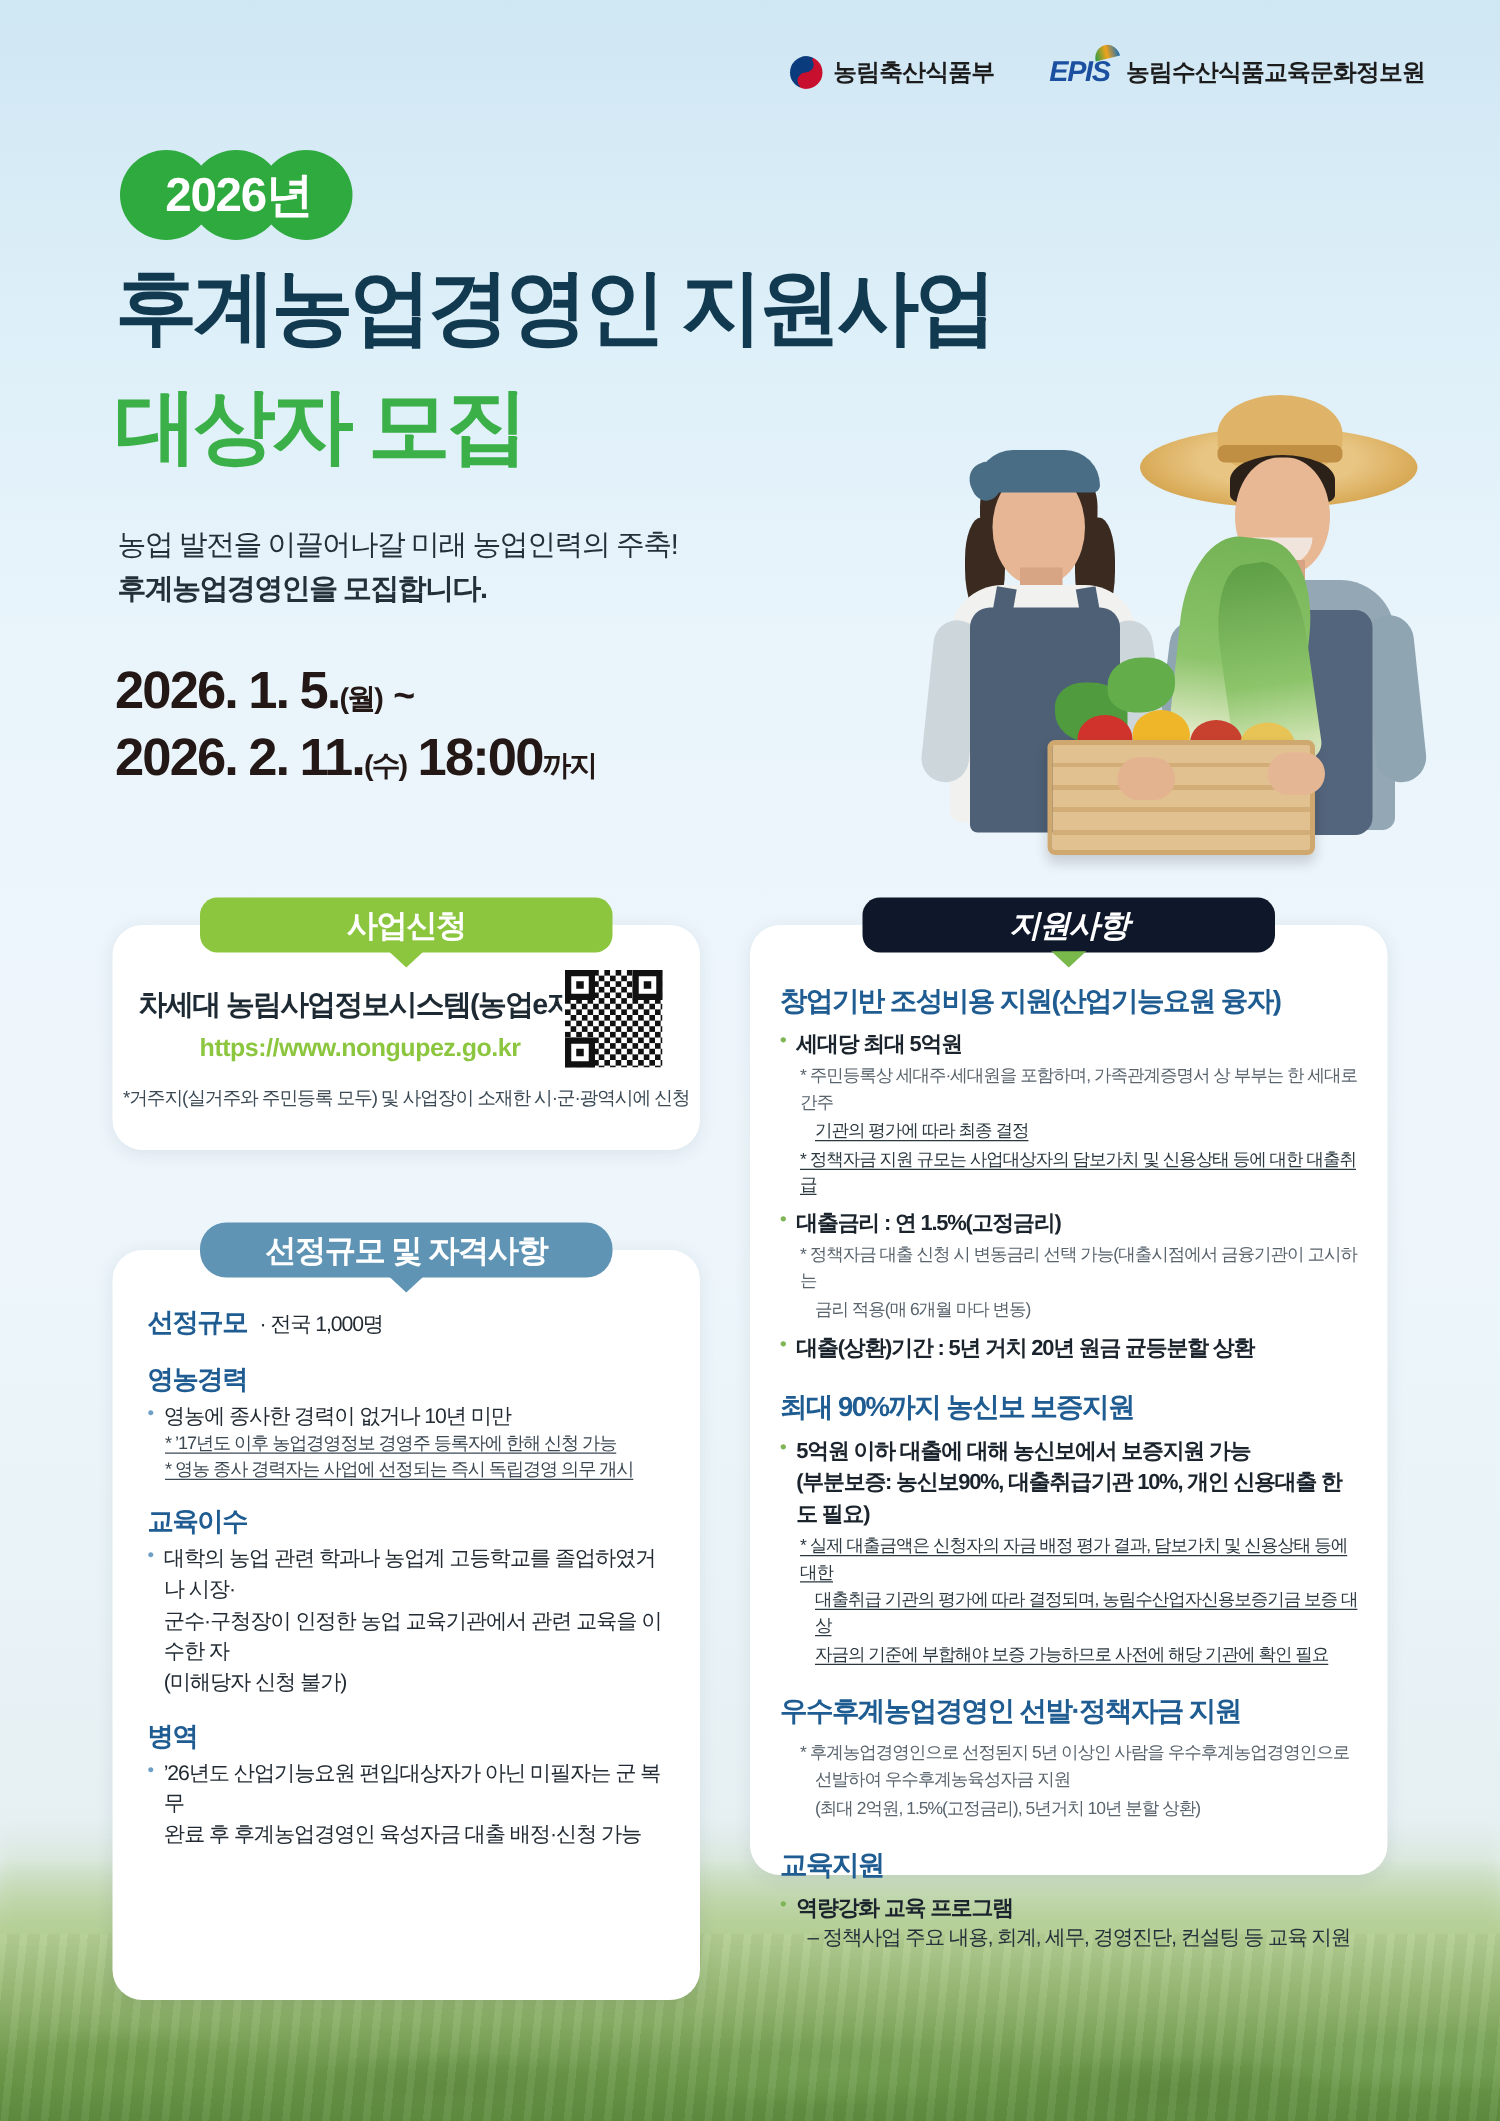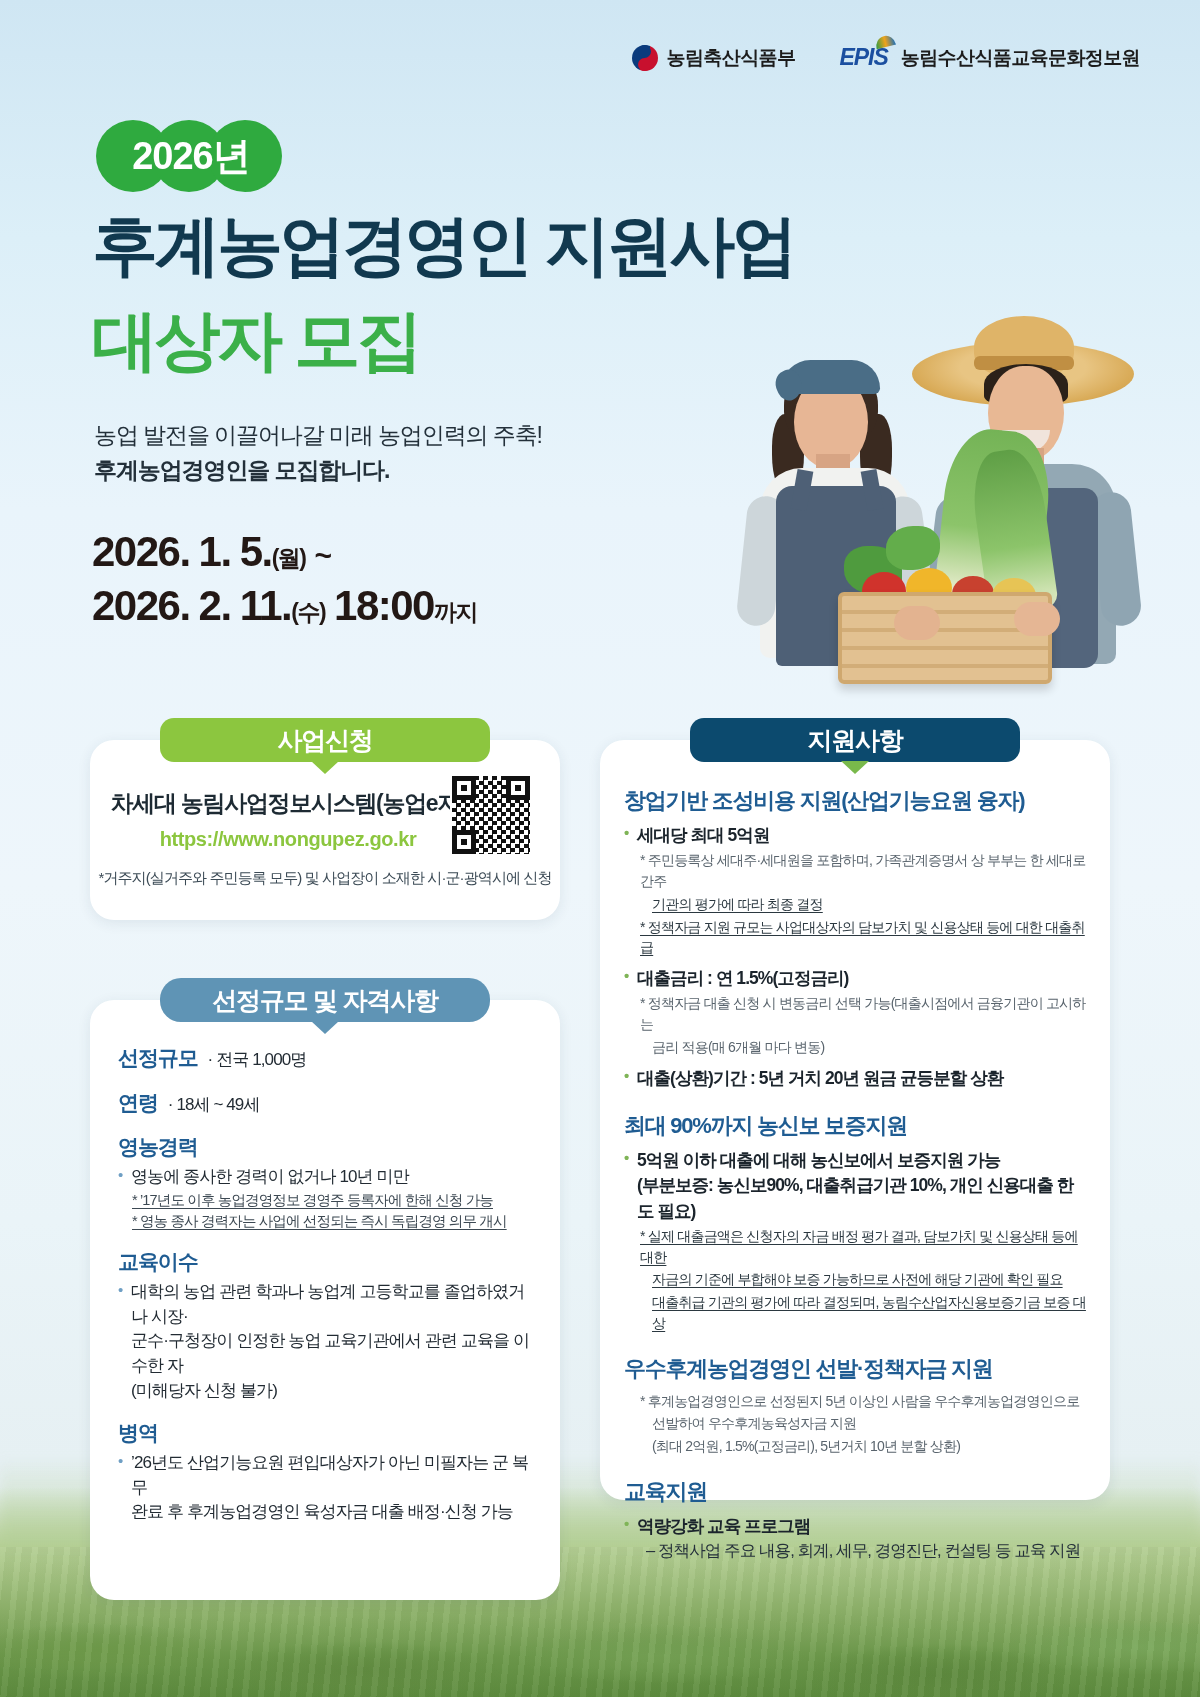--- a/index.html
+++ b/index.html
@@ -204,21 +204,21 @@
     white-space: nowrap; z-index: 6;
   }
   .ribbon::after {
     content: ""; position: absolute; bottom: -12px; left: 50%;
     transform: translateX(-50%);
     border-left: 14px solid transparent; border-right: 14px solid transparent;
     border-top: 13px solid currentColor;
   }
   .ribbon.green { background: #8cc63f; color: #fff; }
   .ribbon.green::after { border-top-color: #8cc63f; }
-  .ribbon.green-d { background: #0c4a6e; }
+  .ribbon.green-d { background: #0f172a; font-style: italic; }
   .ribbon.green-d::after { border-top-color: #79b94b; }
   .ribbon.blue { background: #5f94b5; border-radius: 21px; }
   .ribbon.blue::after { border-top-color: #5f94b5; }
 
   
   #card-apply { left: 90px; top: 740px; width: 470px; height: 180px; }
   .apply-body { padding: 48px 0 0 0; text-align: center; position: relative; }
   .apply-title {
     font-size: 23px; font-weight: 700; color: #1d2a33; letter-spacing: -1.3px;
     padding-right: 74px;
@@ -427,24 +427,20 @@
   <div class="card" id="card-elig">
     <div class="ribbon blue">선정규모 및 자격사항</div>
     <div class="elig-body">
 
       <div class="grp grp-inline">
         <span class="grp-h-inline">선정규모</span>
         <span class="bul-plain">· 전국 1,000명</span>
       </div>
 
       <div class="grp">
-        <div class="grp-inline">
-          <span class="grp-h-inline">연령</span>
-          <span class="bul-plain">· 18세 ~ 49세</span>
-        </div>
       </div>
 
       <div class="grp">
         <div class="grp-h">영농경력</div>
         <div class="bul">영농에 종사한 경력이 없거나 10년 미만</div>
         <div class="sub">* ’17년도 이후 농업경영정보 경영주 등록자에 한해 신청 가능</div>
         <div class="sub">* 영농 종사 경력자는 사업에 선정되는 즉시 독립경영 의무 개시</div>
       </div>
 
       <div class="grp">
@@ -477,22 +473,22 @@
         <div class="sup-note">* 정책자금 대출 신청 시 변동금리 선택 가능(대출시점에서 금융기관이 고시하는</div>
         <div class="sup-note i">금리 적용(매 6개월 마다 변동)</div>
         <div class="sup-bul" style="margin-top:8px">대출(상환)기간 : 5년 거치 20년 원금 균등분할 상환</div>
       </div>
 
       <div class="sup-sec">
         <div class="sup-h">최대 90%까지 농신보 보증지원</div>
         <div class="sup-bul">5억원 이하 대출에 대해 농신보에서 보증지원 가능</div>
         <div class="sup-cont">(부분보증: 농신보90%, 대출취급기관 10%, 개인 신용대출 한도 필요)</div>
         <div class="sup-note u">* 실제 대출금액은 신청자의 자금 배정 평가 결과, 담보가치 및 신용상태 등에 대한</div>
+        <div class="sup-note u i">대출취급 기관의 평가에 따라 결정되며, 농림수산업자신용보증기금 보증 대상</div>
         <div class="sup-note u i">자금의 기준에 부합해야 보증 가능하므로 사전에 해당 기관에 확인 필요</div>
-        <div class="sup-note u i">대출취급 기관의 평가에 따라 결정되며, 농림수산업자신용보증기금 보증 대상</div>
       </div>
 
       <div class="sup-sec">
         <div class="sup-h">우수후계농업경영인 선발·정책자금 지원</div>
         <div class="sup-note">* 후계농업경영인으로 선정된지 5년 이상인 사람을 우수후계농업경영인으로</div>
         <div class="sup-note i">선발하여 우수후계농육성자금 지원</div>
         <div class="sup-note i">(최대 2억원, 1.5%(고정금리), 5년거치 10년 분할 상환)</div>
       </div>
 
       <div class="sup-sec">

